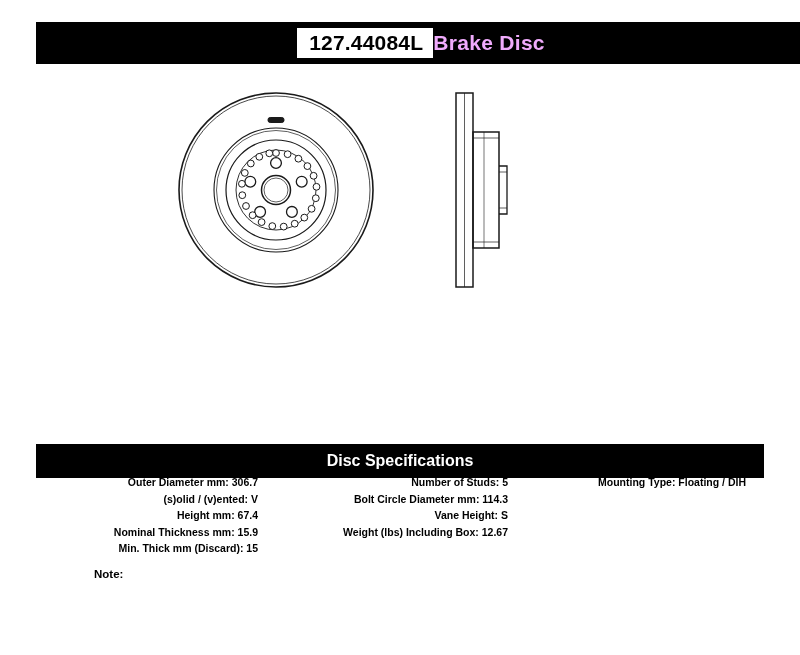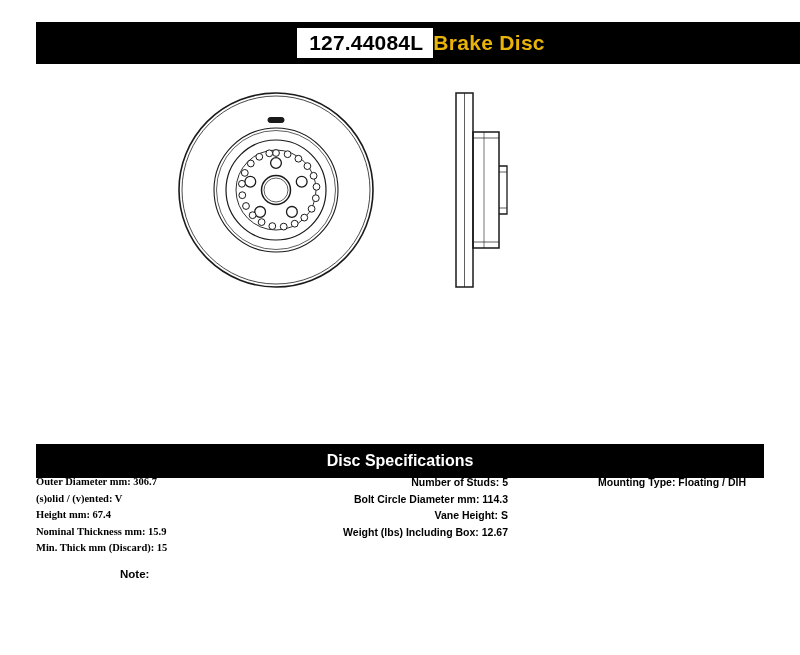--- a/index.html
+++ b/index.html
@@ -33,21 +33,21 @@
     background: #ffffff;
     color: #000000;
     font-size: 21px;
     font-weight: bold;
     letter-spacing: 0.2px;
     padding: 4px 10px 5px 12px;
     margin-left: 14px;
     line-height: 1;
   }
   .header-title {
-    color: #eab308;
+    color: #f0abfc;
     font-size: 21px;
     font-weight: bold;
     margin-right: 24px;
     letter-spacing: 0.3px;
   }
 
   
   .drawing-area {
     position: absolute;
     left: 36px;
@@ -82,22 +82,22 @@
     top: 474px;
     width: 728px;
     display: flex;
     font-size: 10.5px;
   }
   .spec-col {
     box-sizing: border-box;
   }
   .spec-col-1 {
     width: 230px;
+    text-align: right;
     padding-right: 8px;
-    font-family: Liberation Serif, serif;
   }
   .spec-col-2 {
     width: 250px;
     text-align: right;
     padding-right: 8px;
   }
   .spec-col-3 {
     width: 248px;
     text-align: right;
     padding-right: 18px;
@@ -110,21 +110,21 @@
 
   .note-row {
     position: absolute;
     left: 36px;
     top: 568px;
     width: 728px;
     font-size: 11.5px;
     font-weight: bold;
   }
   .note-label {
-    margin-left: 84px;
+    margin-left: 58px;
   }
 </style>
 </head>
 <body>
 
 <div class="header-bar">
   <div class="part-number-box">127.44084L</div>
   <div class="header-title">Brake Disc</div>
 </div>
 

